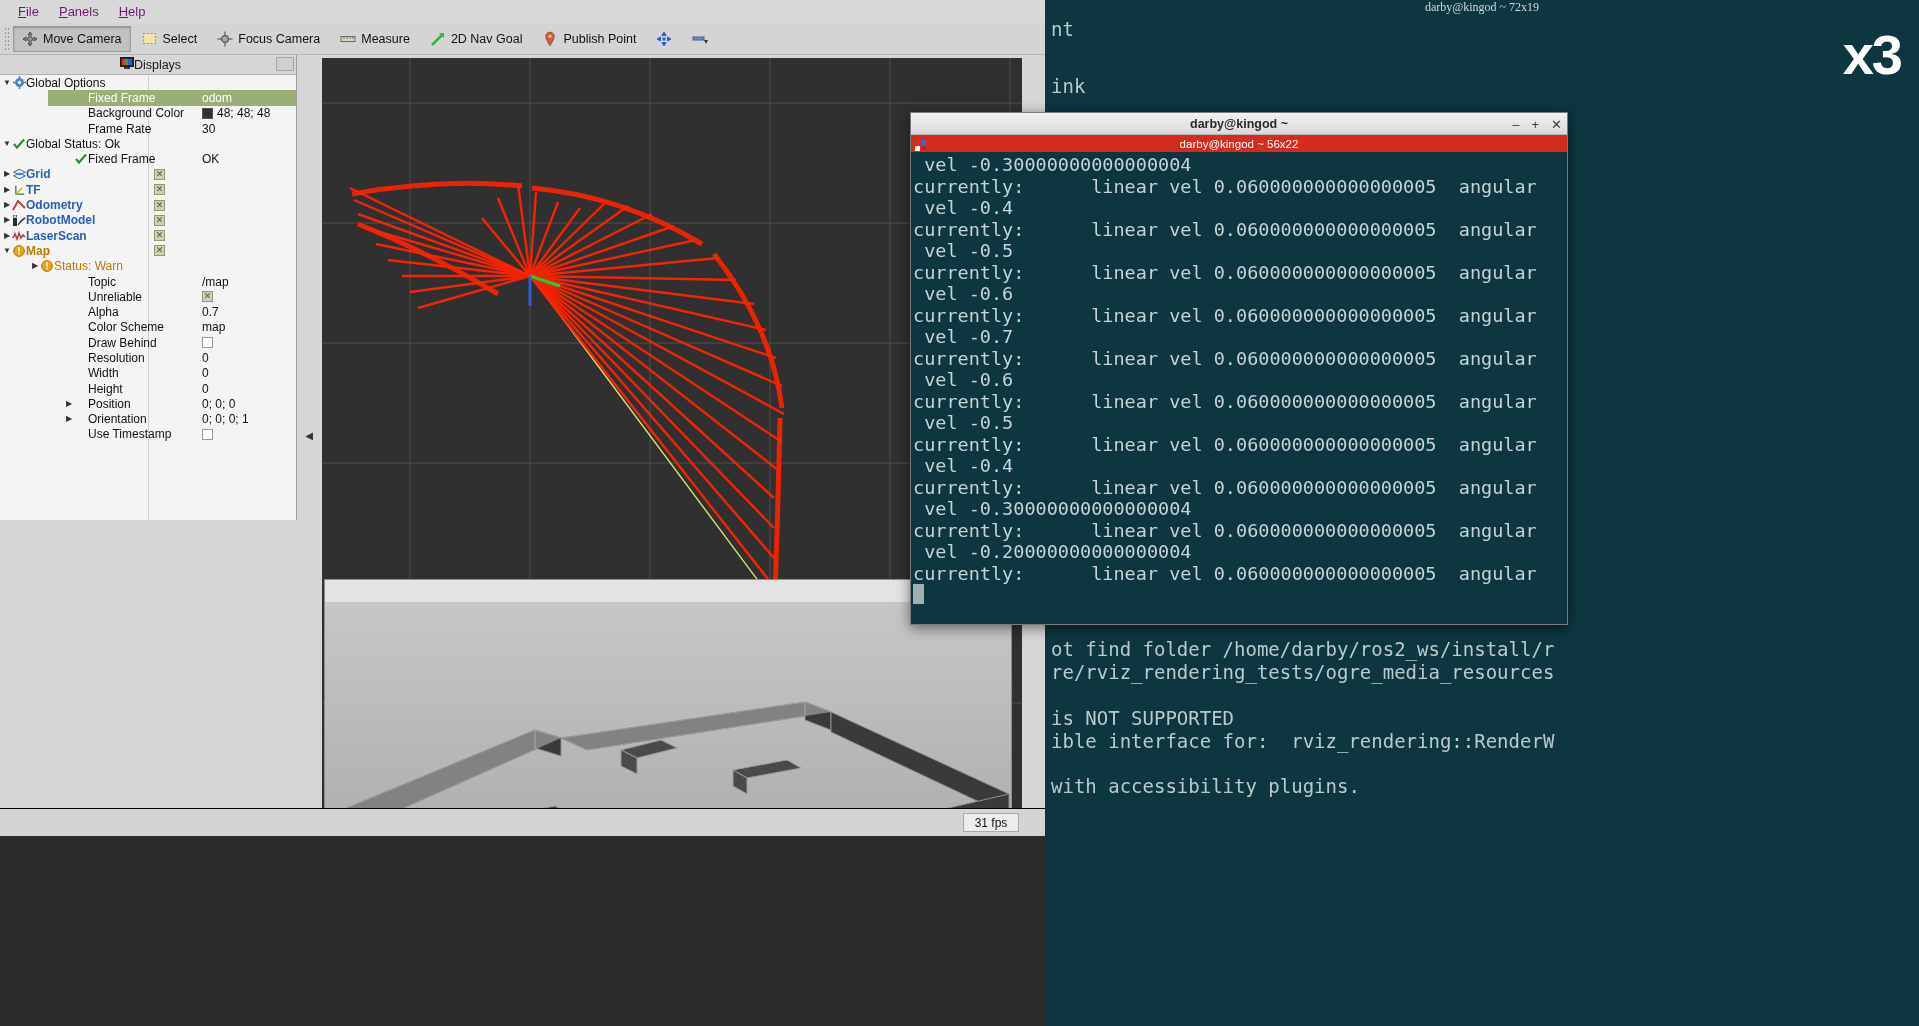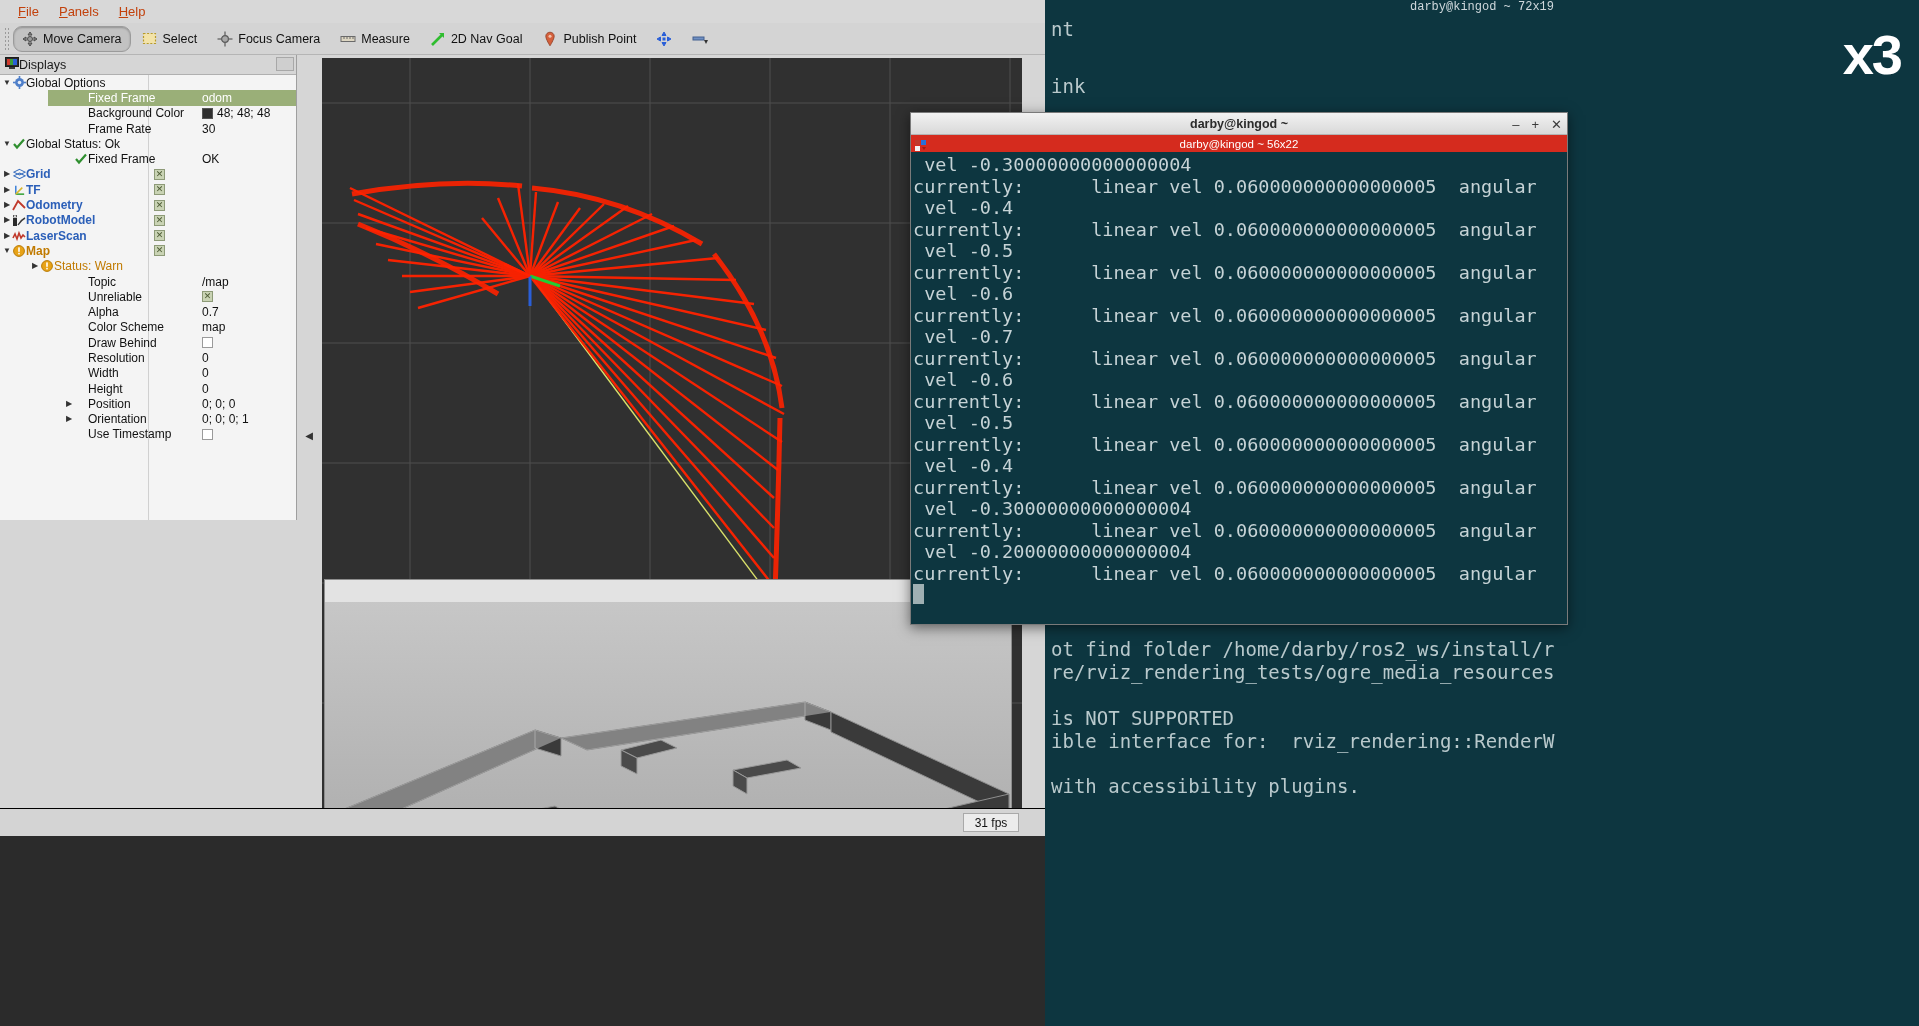--- a/index.html
+++ b/index.html
@@ -13,21 +13,21 @@
   #root { position: relative; width: 1919px; height: 1026px; }
 
   
   #bg-term {
     position: absolute; left: 1045px; top: 0; width: 874px; height: 1026px;
     background: #0d3640;
   }
   #bg-term-title {
     position: absolute; left: 0; top: 0; width: 874px; height: 14px;
     background: #0d3640; color: #cfd8dc;
-    font-family: Liberation Mono, monospace; font-size: 12px;
+    font-family: Liberation Serif, serif; font-size: 12px;
     text-align: center; line-height: 14px;
   }
   .bg-line {
     position: absolute; left: 6px;
     font-family: "DejaVu Sans Mono", monospace;
     font-size: 19px; color: #b9c9cc; white-space: pre;
   }
   #bg-x3 {
     position: absolute; right: 18px; top: 22px;
     font-family: Liberation Sans, sans-serif;
@@ -40,56 +40,56 @@
     position: absolute; left: 0; top: 0; width: 1045px; height: 1026px;
     background: #d6d6d6;
   }
   
   #menubar {
     position: absolute; left: 0; top: 0; width: 1045px; height: 23px;
     background: #d8d8d8;
     display: flex; align-items: center; padding-left: 8px;
   }
   .menu-item {
-    font-size: 13px; color: #c2410c; padding: 2px 10px; cursor: default;
+    font-size: 13px; color: #701a75; padding: 2px 10px; cursor: default;
   }
   .menu-item u { text-decoration: underline; }
 
   
   #toolbar {
     position: absolute; left: 0; top: 23px; width: 1045px; height: 32px;
     background: #d4d4d4;
     display: flex; align-items: center; padding-left: 4px;
     border-bottom: 1px solid #b5b5b5;
   }
   .tb-grip {
     width: 6px; height: 24px; margin-right: 3px;
     background-image: radial-gradient(#9a9a9a 1px, transparent 1px);
     background-size: 3px 4px;
   }
   .tb-btn {
     display: flex; align-items: center; gap: 5px;
     height: 26px; padding: 0 8px; margin-right: 2px;
     font-size: 12.5px; color: #111; border: 1px solid transparent;
-    border-radius: 9px; cursor: default; white-space: nowrap;
+    border-radius: 0; cursor: default; white-space: nowrap;
   }
   .tb-btn.active {
     background: #c2c2c2; border: 1px solid #9b9b9b;
     box-shadow: inset 0 1px 2px rgba(0,0,0,.25);
   }
   .tb-ico { width: 16px; height: 16px; display: block; flex: 0 0 16px; }
 
   
   #displays {
     position: absolute; left: 0; top: 55px; width: 297px; height: 465px;
     background: #f4f4f4; border-right: 1px solid #9f9f9f;
   }
   #displays-header {
     height: 20px; background: #d6d6d6; display: flex; align-items: center;
-    padding-left: 5px; border-bottom: 1px solid #b0b0b0;
+    padding-left: 5px; border-bottom: 1px solid #b0b0b0; justify-content: center;
   }
   #displays-header .title { font-size: 12.5px; color: #1a1a1a; }
   .dp-tab {
     position: absolute; left: 276px; top: 57px; width: 18px; height: 14px;
     background: #cfcfcf; border: 1px solid #a8a8a8;
   }
   .tree { position: relative; }
   .row {
     display: flex; align-items: center; height: 15.3px;
     font-size: 12px; color: #111; position: relative;

